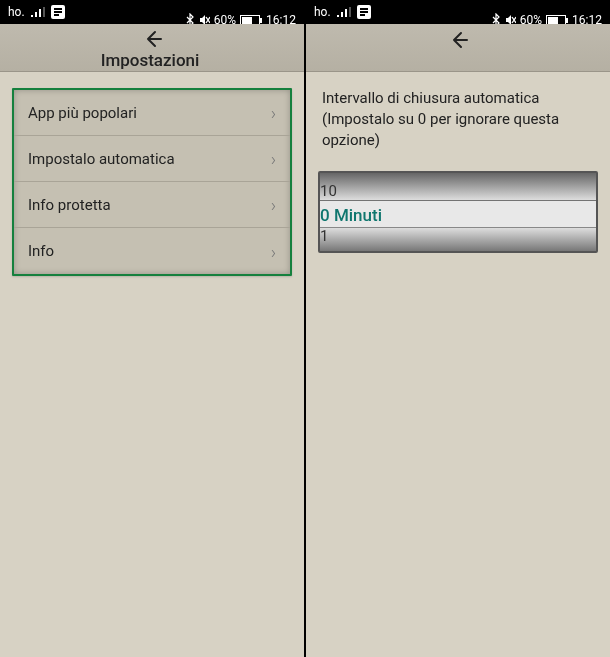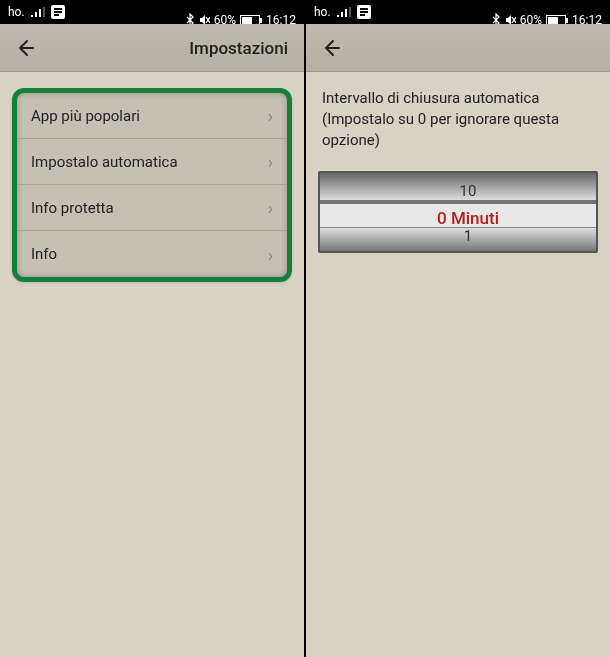--- a/index.html
+++ b/index.html
@@ -45,20 +45,21 @@
     }
     .status-bar svg { display: block; }
     
     .app-bar {
       height: 48px;
       background: linear-gradient(#bfbaae, #b5b0a3);
       display: flex;
       align-items: center;
       padding: 4px 12px;
       border-bottom: 1px solid #9a9589;
+      flex-direction: column;
     }
     .back-arrow {
       width: 24px; height: 24px;
       display: flex; align-items: center; justify-content: center;
     }
     .app-bar-title {
       flex: 1;
       text-align: right;
       font-size: 17px;
       color: #222;
@@ -66,22 +67,22 @@
       padding-right: 4px;
     }
     
     .content {
       flex: 1;
       padding: 16px 12px;
     }
     
     .menu-card {
       background: #c5c0b2;
-      border: 5px solid #15803d;
-      border-radius: 12px;
+      border: 2px solid #15803d;
+      border-radius: 1px;
       box-shadow: inset 0 0 6px rgba(0,0,0,0.25), 0 1px 2px rgba(0,0,0,0.15);
       overflow: hidden;
     }
     .menu-item {
       height: 46px;
       display: flex;
       align-items: center;
       justify-content: space-between;
       padding: 0 14px;
       font-size: 15px;
@@ -106,36 +107,34 @@
     .picker {
       height: 82px;
       border: 2px solid #555;
       border-radius: 2px;
       overflow: hidden;
       position: relative;
       background: #fff;
     }
     .picker-row {
       height: 27px;
-      text-align: center;
       line-height: 27px;
       font-size: 15px;
-      padding-left: 20px;
     }
     .picker-top {
       background: linear-gradient(#666, #ddd);
       color: #333;
       line-height: 36px;
     }
     .picker-mid {
       background: #e8e8e8;
-      color: #b91c1c;
+      color: #0f766e;
       font-size: 17px;
       font-weight: 500;
-      border-top: 4px solid #737373;
+      border-top: 1px solid #737373;
       border-bottom: 1px solid #888;
       height: 28px;
       line-height: 28px;
     }
     .picker-bot {
       background: linear-gradient(#ddd, #666);
       color: #333;
       line-height: 16px;
     }
   </style>

